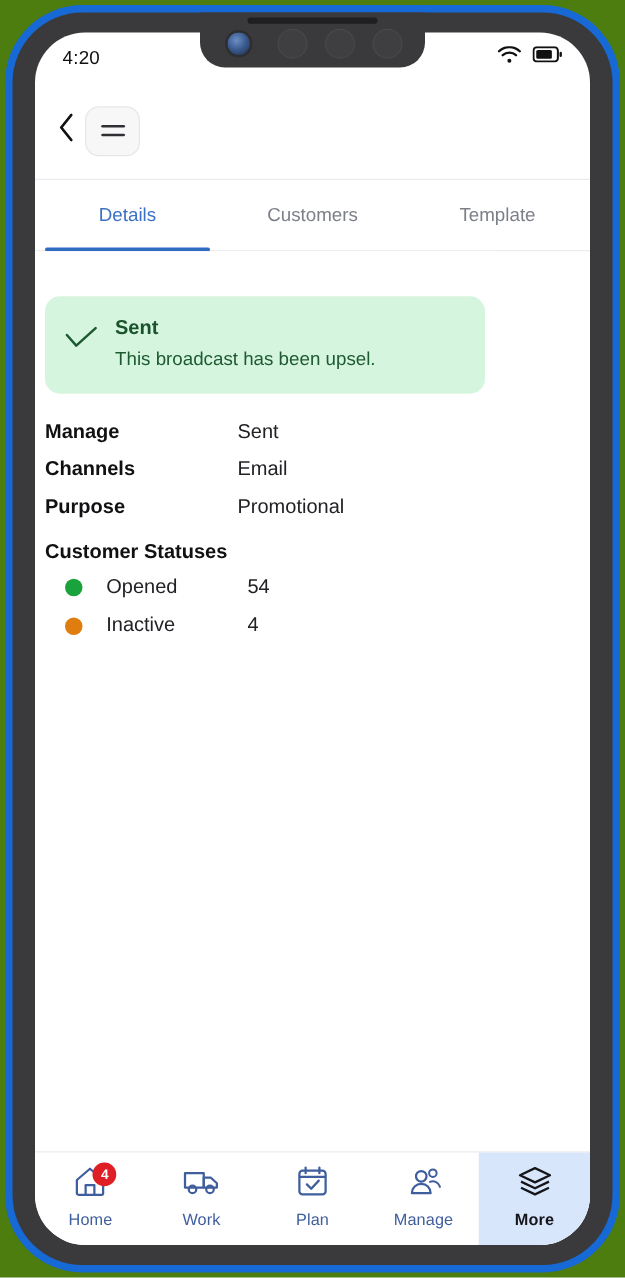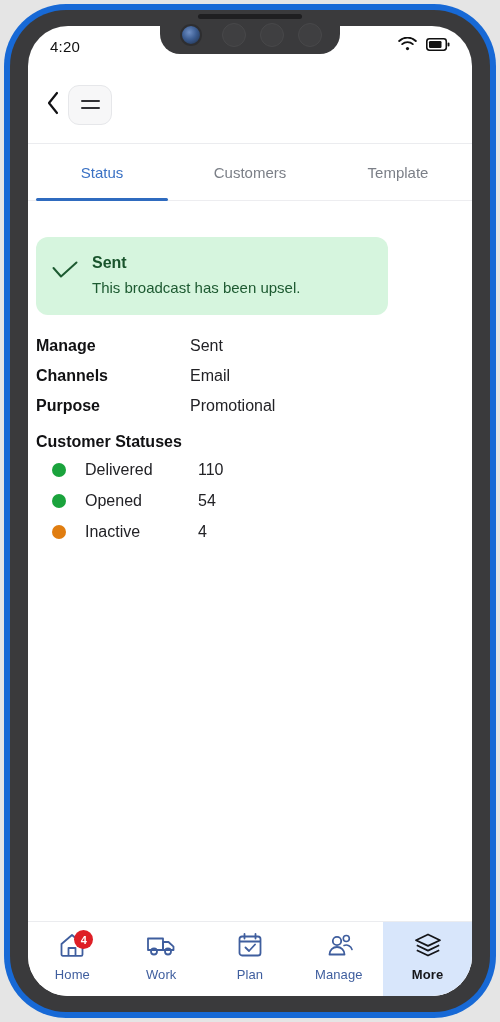--- a/index.html
+++ b/index.html
@@ -14,21 +14,21 @@
     font-family: "Liberation Sans", sans-serif;
     -webkit-font-smoothing: antialiased;
   }
 
   
   .device {
     position: absolute;
     left: 0; top: 0;
     width: 500px;
     height: 1022px;
-    background: #e5e5e5;
+    background: #4d7c0f;
     box-sizing: border-box;
   }
   .glow {
     position: absolute;
     left: 4px; top: 4px;
     width: 492px; height: 1014px;
     border-radius: 62px;
     background: #1769d6;
     box-sizing: border-box;
   }
@@ -360,21 +360,21 @@
         </span>
       </div>
       <div class="menu-btn">
         <i></i>
         <i></i>
       </div>
     </div>
 
     <div class="tabs">
       <div class="tab active">
-        <span>Status</span>
+        <span>Details</span>
       </div>
       <div class="tab">
         <span>Customers</span>
       </div>
       <div class="tab">
         <span>Template</span>
       </div>
     </div>
 
     <div class="content">
@@ -402,25 +402,20 @@
         </div>
         <div class="kv-row">
           <div class="kv-key">Purpose</div>
           <div class="kv-val">Promotional</div>
         </div>
       </div>
 
       <div class="section-title">Customer Statuses</div>
 
       <div>
-        <div class="stat-row">
-          <span class="dot" style="background: rgb(26, 163, 60);"></span>
-          <span class="stat-label">Delivered</span>
-          <span class="stat-value">110</span>
-        </div>
         <div class="stat-row">
           <span class="dot" style="background: rgb(26, 163, 60);"></span>
           <span class="stat-label">Opened</span>
           <span class="stat-value">54</span>
         </div>
         <div class="stat-row">
           <span class="dot" style="background: rgb(224, 125, 16);"></span>
           <span class="stat-label">Inactive</span>
           <span class="stat-value">4</span>
         </div>

